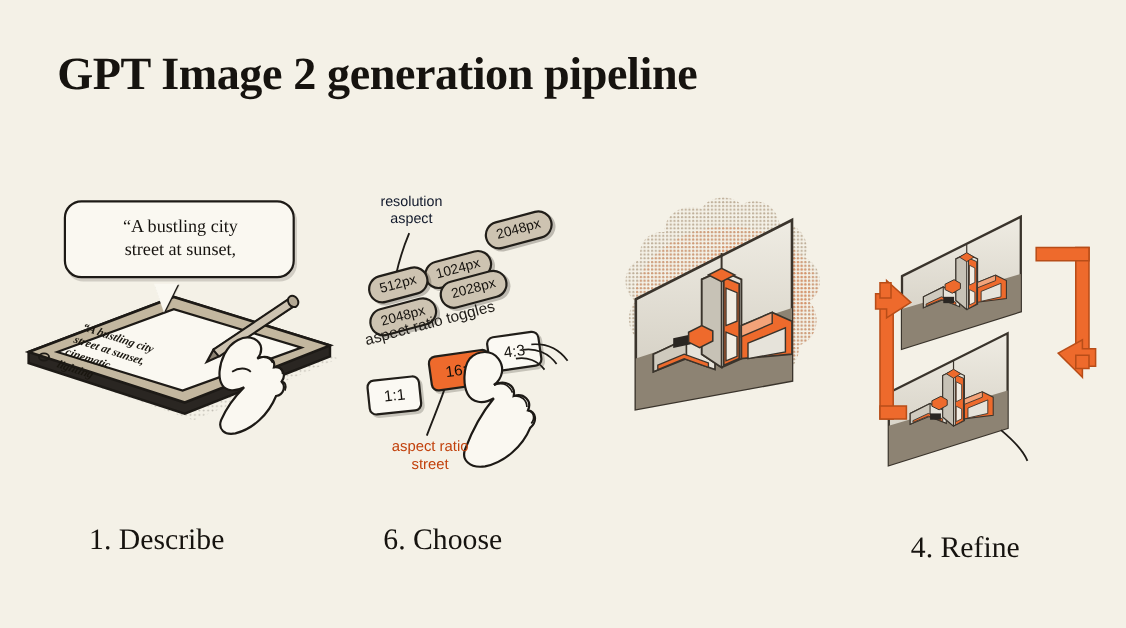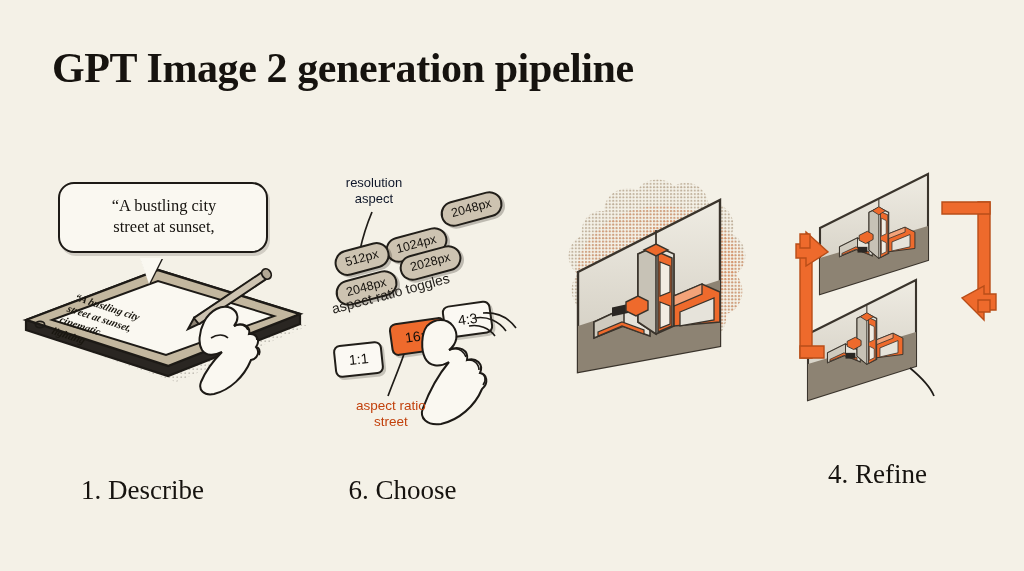--- a/index.html
+++ b/index.html
@@ -135,21 +135,21 @@
   .toggle.active {
     background: #ee6a2c;
     color: #120f0b;
     border-color: #211e19;
   }
 
   
   .p3 { position: absolute; left: 534px; top: 176px; width: 250px; height: 250px; }
 
   
-  .p4 { position: absolute; left: 790px; top: 172px; width: 232px; height: 240px; }
+  .p4 { position: absolute; left: 790px; top: 195px; width: 232px; height: 240px; }
 </style>
 </head>
 <body>
 
 <div id="stage">
 
   <div class="title">GPT Image 2 generation pipeline</div>
 
   <div class="panel">
 

